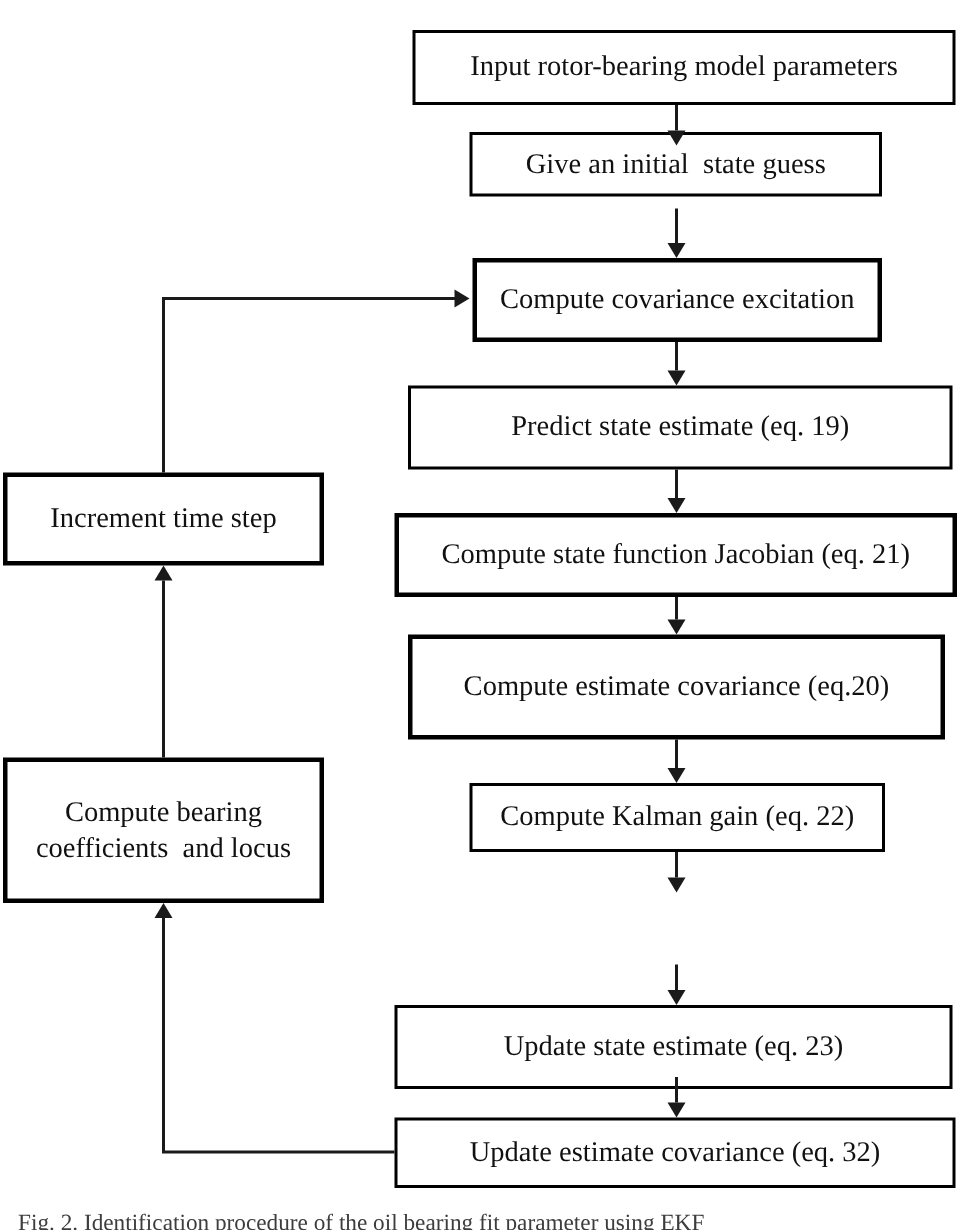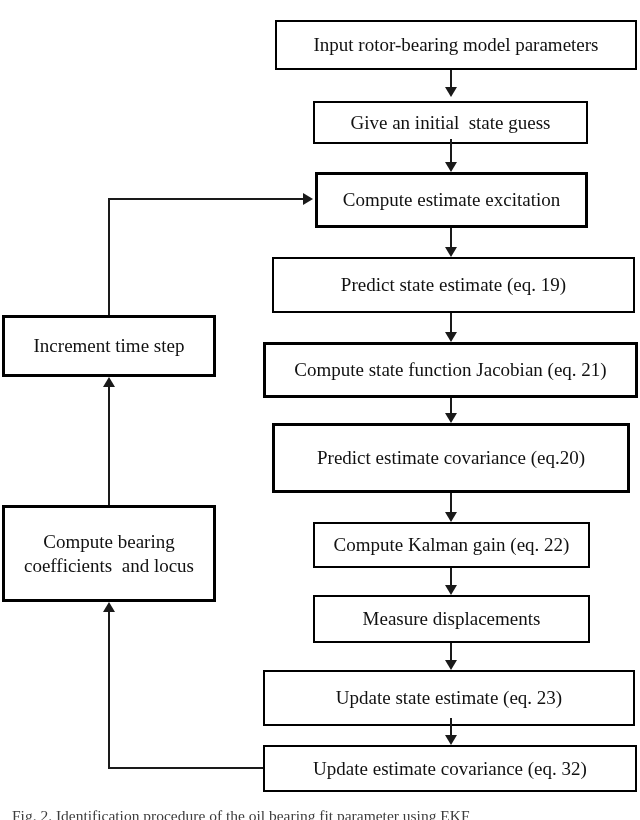--- a/index.html
+++ b/index.html
@@ -28,27 +28,26 @@
     position:absolute;left:12px;top:807px;width:624px;
     font-size:15.5px;color:#3d3d3d;white-space:nowrap;
   }
 </style>
 </head>
 <body>
 
 <div class="canvas">
 
   <div class="box" style="left:275px;top:20px;width:362px;height:50px;">Input rotor-bearing model parameters</div>
-  <div class="box" style="left:313px;top:101px;width:275px;height:43px;">Give an initial  state guess</div>
-  <div class="box thick" style="left:315px;top:172px;width:273px;height:56px;">Compute estimate excitation</div>
+  <div class="box" style="left:313px;top:88px;width:275px;height:43px;">Give an initial  state guess</div>
+  <div class="box thick" style="left:315px;top:172px;width:273px;height:56px;">Compute covariance excitation</div>
   <div class="box" style="left:272px;top:257px;width:363px;height:56px;">Predict state estimate (eq. 19)</div>
   <div class="box thick" style="left:263px;top:342px;width:375px;height:56px;">Compute state function Jacobian (eq. 21)</div>
-  <div class="box thick" style="left:272px;top:423px;width:358px;height:70px;">Predict estimate covariance (eq.20)</div>
+  <div class="box thick" style="left:272px;top:423px;width:358px;height:70px;">Compute estimate covariance (eq.20)</div>
   <div class="box" style="left:313px;top:522px;width:277px;height:46px;">Compute Kalman gain (eq. 22)</div>
-  <div class="box" style="left:313px;top:595px;width:277px;height:48px;">Measure displacements</div>
   <div class="box" style="left:263px;top:670px;width:372px;height:56px;">Update state estimate (eq. 23)</div>
   <div class="box" style="left:263px;top:745px;width:374px;height:47px;">Update estimate covariance (eq. 32)</div>
 
   <div class="box thick" style="left:2px;top:505px;width:214px;height:97px;">Compute bearing
 coefficients  and locus</div>
   <div class="box thick" style="left:2px;top:315px;width:214px;height:62px;">Increment time step</div>
 
   <div class="vline" style="left:450px;top:70px;height:17px;"></div>
   <div class="ah-down" style="left:445px;top:87px;"></div>
 

